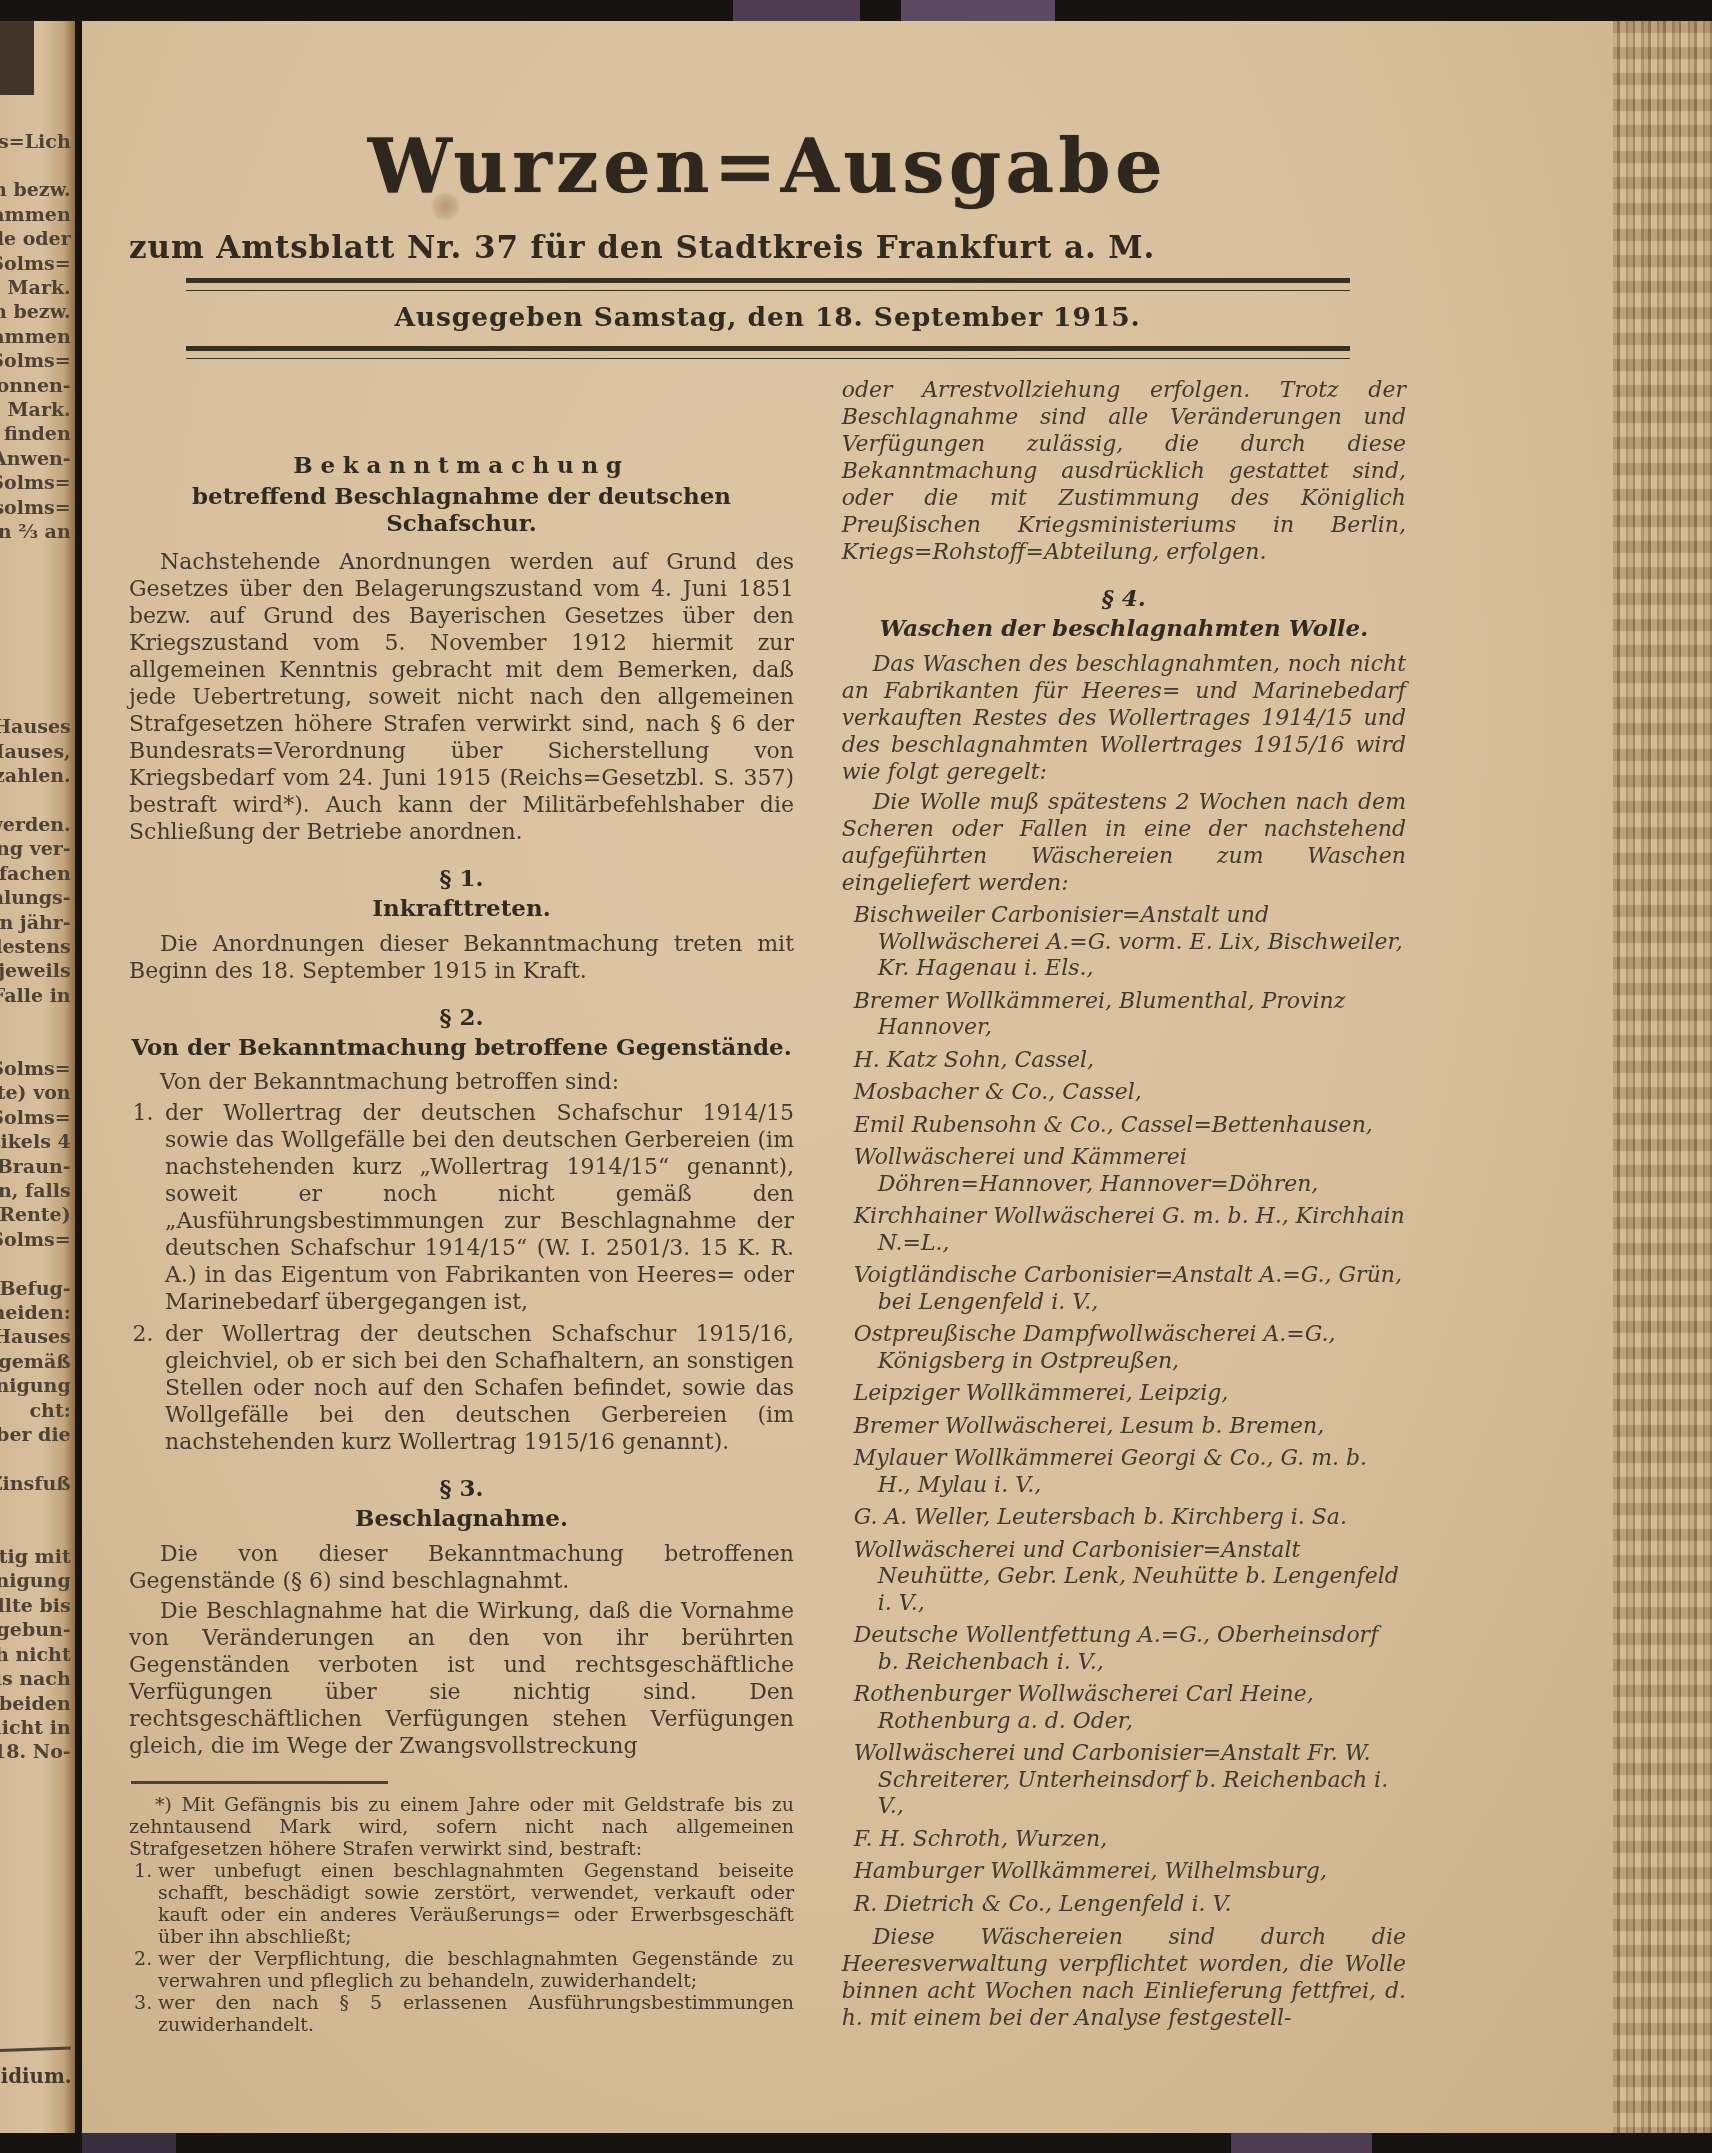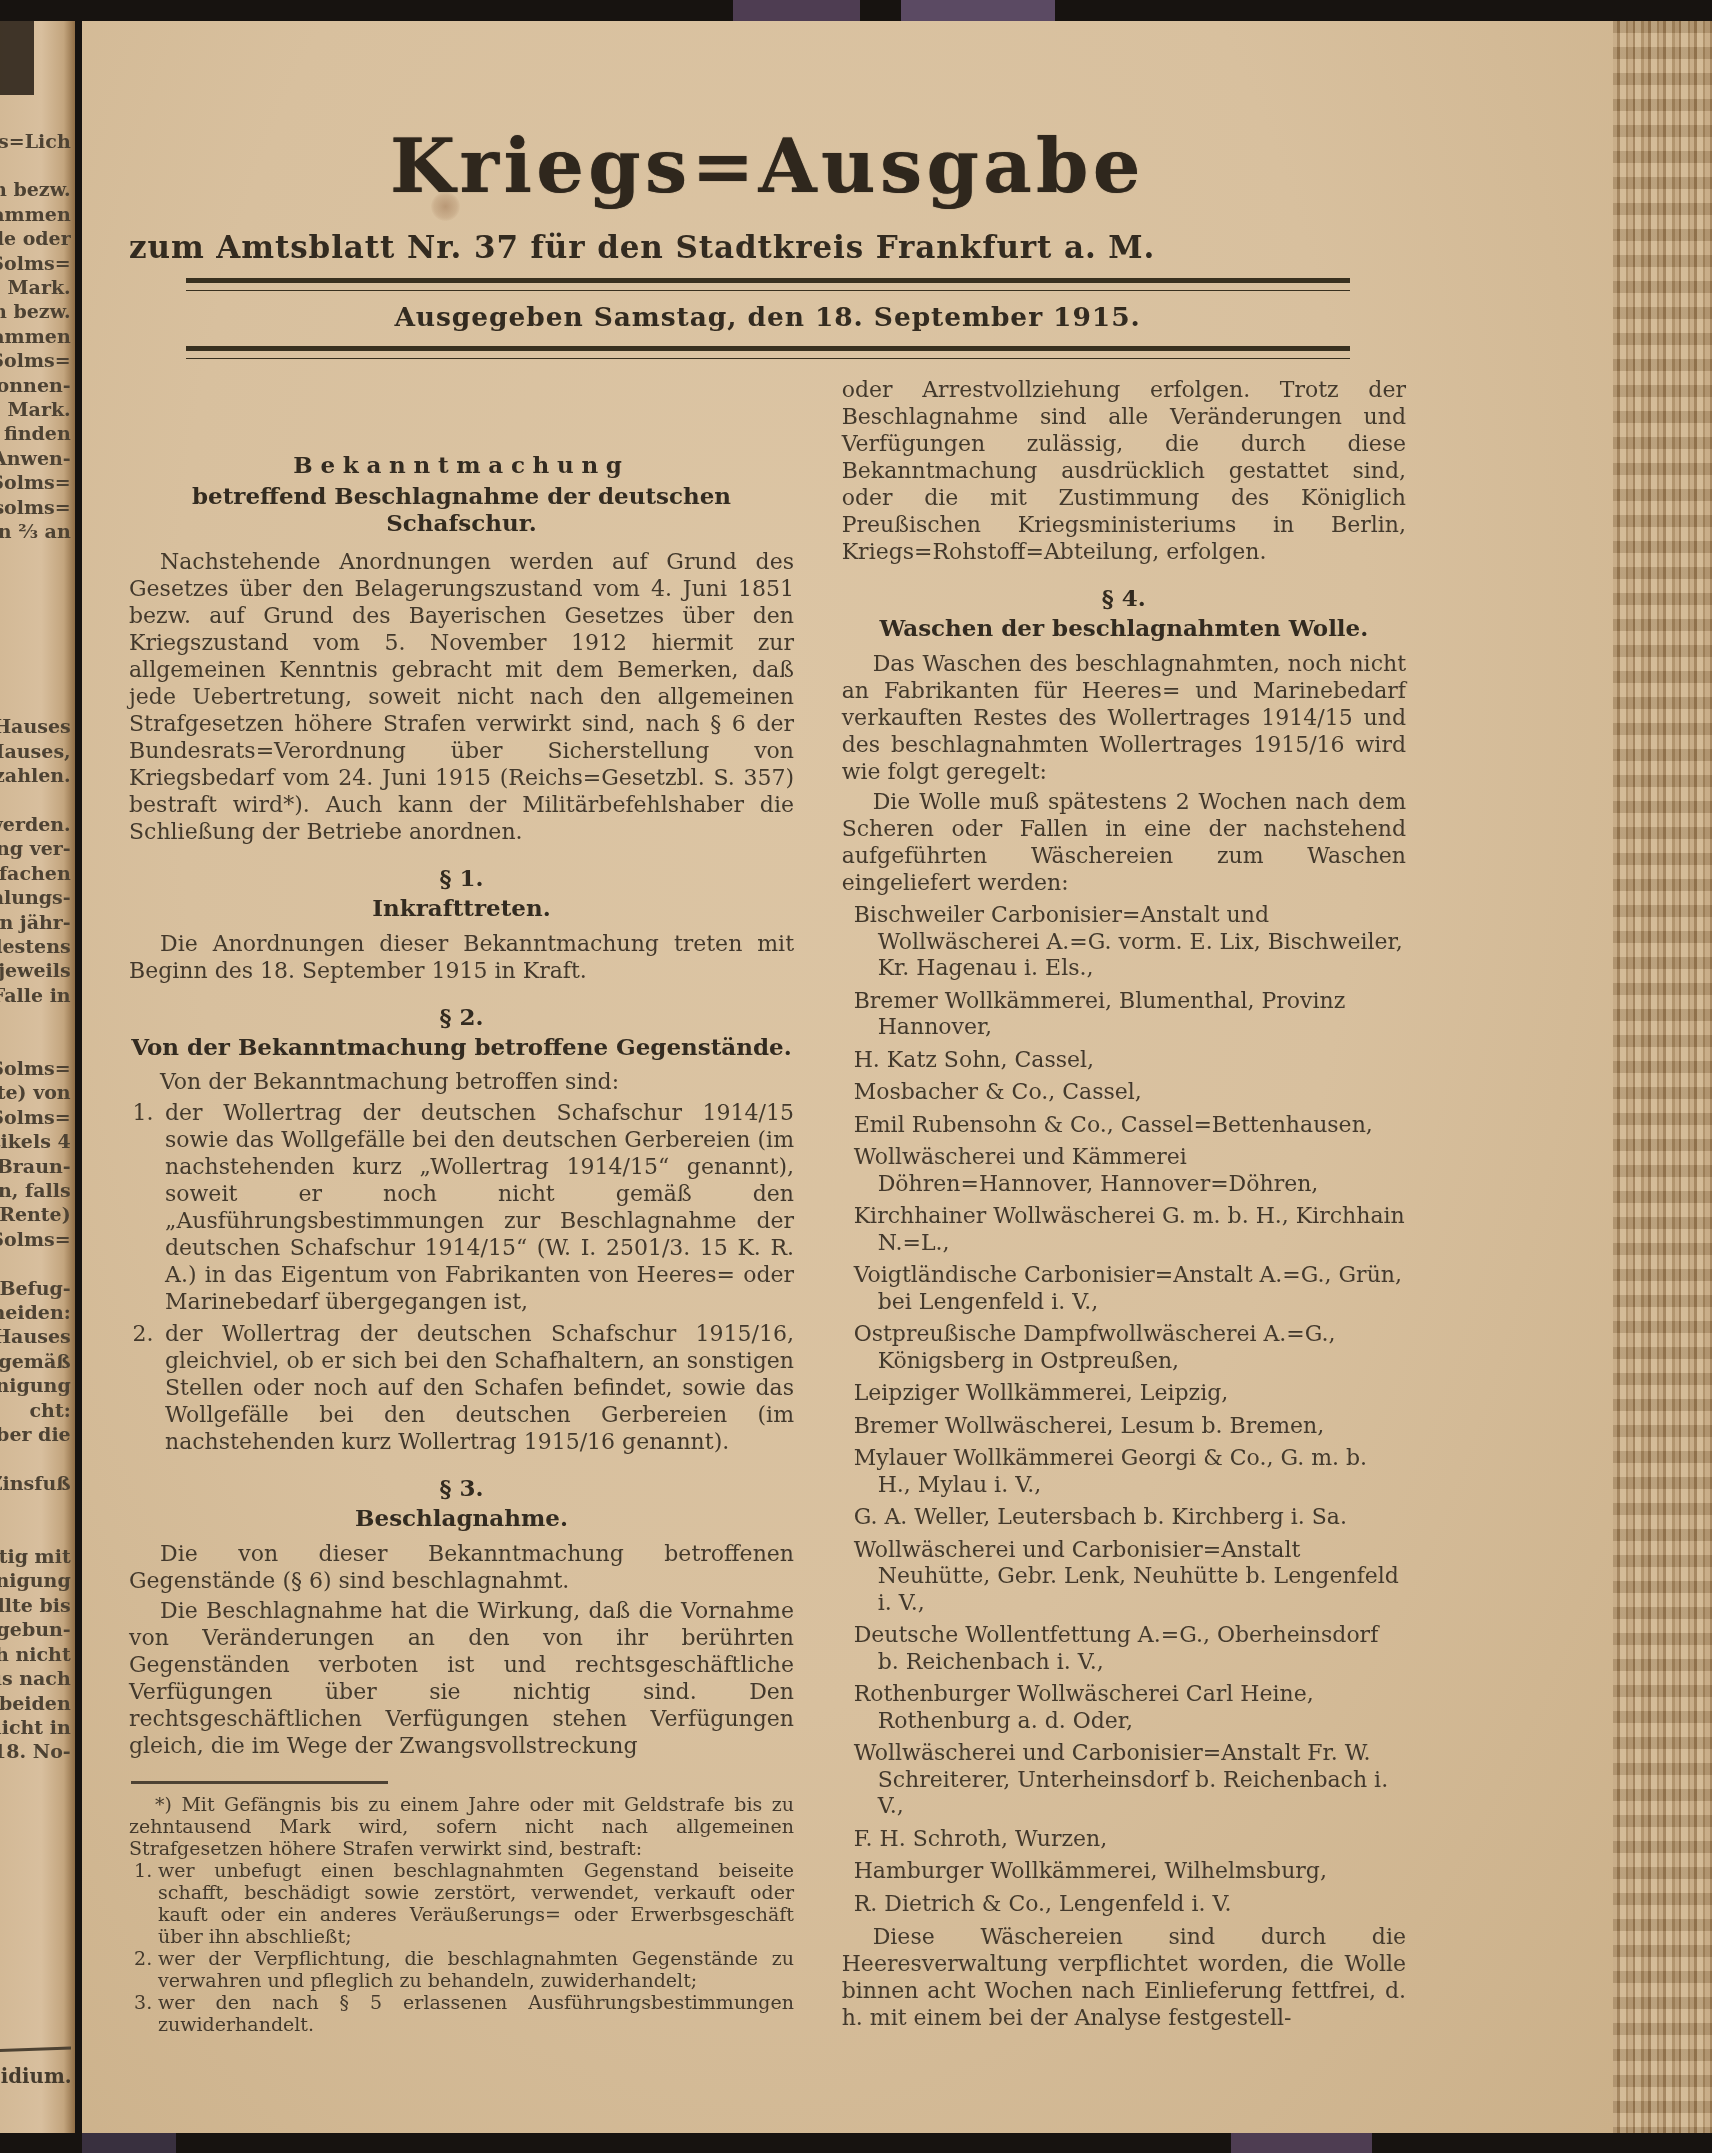--- a/index.html
+++ b/index.html
@@ -33,21 +33,21 @@
     margin:22px 0 0 0;text-align:center;font-size:75px;font-weight:bold;color:#2f271d;
     letter-spacing:4.3px;text-shadow:0 0 0.9px rgba(47,39,29,.7);
   }
   .subtitle{margin-top:19px;text-align:left;font-size:31px;font-weight:bold;color:#332b20;letter-spacing:0.9px;}
   .rule{height:6.8px;border-top:5.1px solid #38301f;border-bottom:1.7px solid #38301f;width:1164px;margin:13.7px auto 0 auto;}
   .dateline{margin-top:10.3px;text-align:center;font-size:26.5px;font-weight:bold;color:#332b20;letter-spacing:0.9px;}
   
   .columns{display:flex;align-items:flex-end;margin-top:17px;}
   .col-left{flex:0 0 689px;box-sizing:border-box;padding-right:24px;}
   .col-divider{width:1.7px;background:#51453a;}
-  .col-right{flex:1;box-sizing:border-box;padding-left:22px;}
+  .col-right{flex:1;box-sizing:border-box;padding-left:22px;font-style:italic;}
   .col{font-size:22px;line-height:27px;}
   p.para{margin:0 0 3.4px 0;text-align:justify;}
   p.indent{text-indent:31px;}
   .notice-head{text-align:center;font-weight:bold;font-size:23px;letter-spacing:7.7px;color:#332b20;}
   .notice-sub{text-align:center;font-weight:bold;font-size:23px;margin:3.4px 0 12px 0;color:#332b20;}
   .sec-num{text-align:center;font-weight:bold;font-size:23px;margin-top:19px;color:#332b20;}
   .sec-title{text-align:center;font-weight:bold;font-size:23px;margin:3.4px 0 8.6px 0;color:#332b20;}
   .list-item{position:relative;padding-left:36px;margin:1.7px 0 5.1px 0;text-align:justify;}
   .li-num{position:absolute;left:3.4px;top:0;}
   
@@ -146,21 +146,21 @@
 ng nicht in
 und 18. No-</div>
   <div class="edge-sig-rule"></div>
   <div class="edge-sig">äsidium.</div>
 </div>
 
 <div class="page">
   <div class="stain"></div>
   <div class="content">
 
-    <h1 class="title">Kriegs=Ausgabe</h1>
+    <h1 class="title">Wurzen=Ausgabe</h1>
     <div class="subtitle">zum Amtsblatt Nr. 37 für den Stadtkreis Frankfurt a. M.</div>
     <div class="rule"></div>
     <div class="dateline">Ausgegeben Samstag, den 18. September 1915.</div>
     <div class="rule"></div>
 
     <div class="columns">
 
       <div class="col col-left">
         <div class="notice-head">Bekanntmachung</div>
         <div class="notice-sub">betreffend Beschlagnahme der deutschen Schafschur.</div>

